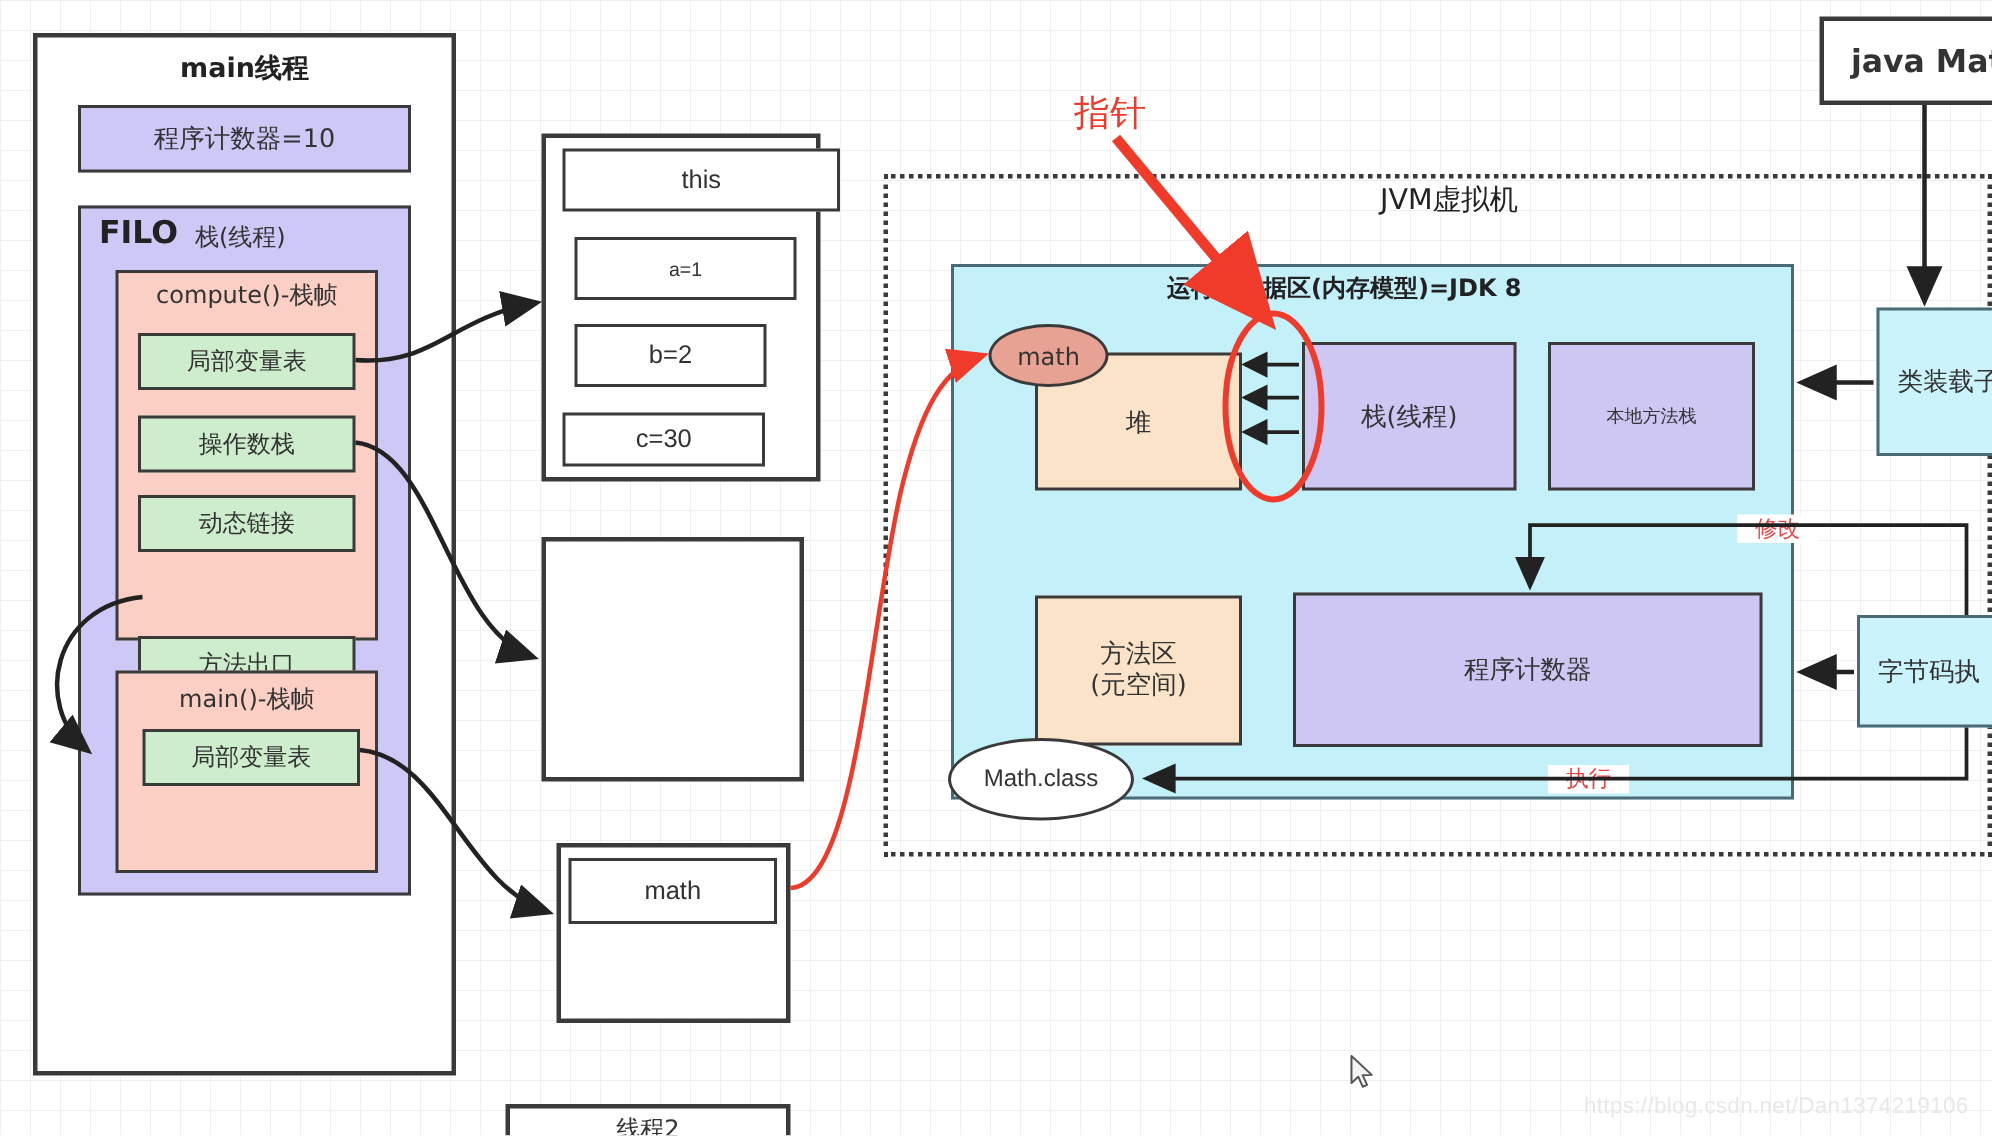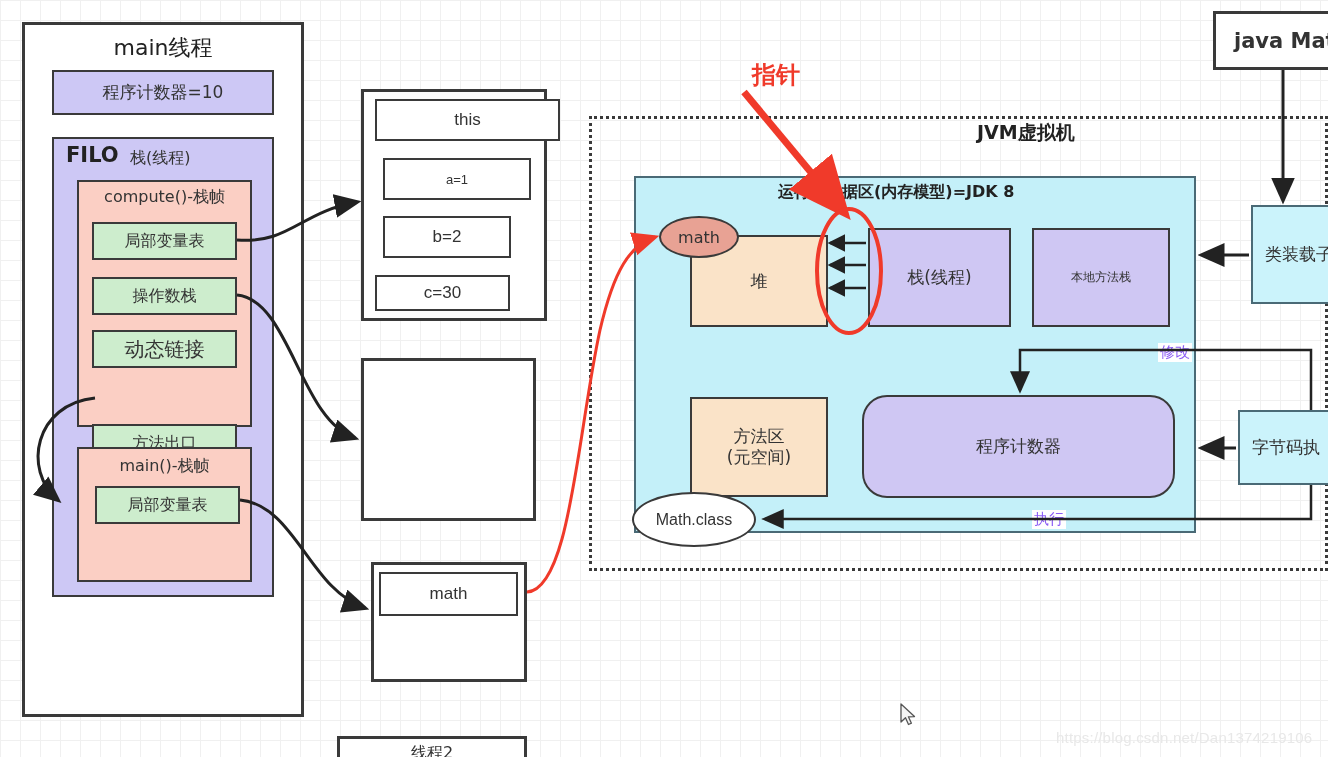--- a/index.html
+++ b/index.html
@@ -60,63 +60,62 @@
     position: absolute;
     color: #e8e8e8;
     font-size: 15px;
     letter-spacing: 0.2px;
     white-space: nowrap;
     font-family: "Liberation Sans", sans-serif;
   }
   .redtext {
     position: absolute;
     color: #f03a2a;
-    font-weight: 700;
+    font-weight: 400;
     white-space: nowrap;
-    margin-left: 36px;
   }
   .edge-label {
     position: absolute;
     background: #ffffff;
-    color: #8b5cf6;
-    padding: 0 2px;
+    color: #ef4444;
+    padding: 0 12px;
     white-space: nowrap;
   }
   .ellipse {
     position: absolute;
     display: flex;
     align-items: center;
     justify-content: center;
     box-sizing: border-box;
     border-radius: 50%;
     color: #333;
   }
   .cursor { position:absolute; }
 </style>
 </head>
 <body>
 
 <div id="canvas">
 
   <div class="box plain" style="left:22px; top:22px; width:282px; height:695px; display:block;">
-    <div class="label-top cjk" style="top:8px; font-size:22px; font-weight:normal; color:#222;">main线程</div>
+    <div class="label-top cjk" style="top:8px; font-size:18px; font-weight:bold; color:#222;">main线程</div>
   </div>
 
   <div class="box purple cjk" style="left:52px; top:70px; width:222px; height:45px; font-size:17px;">程序计数器=10</div>
 
   <div class="box purple" style="left:52px; top:137px; width:222px; height:460px; display:block;"></div>
   <div class="cjk" style="position:absolute; left:66px; top:143px; font-size:21px; font-weight:bold; color:#222;">FILO</div>
   <div class="cjk" style="position:absolute; left:130px; top:148px; font-size:16px; color:#333;">栈(线程)</div>
 
   <div class="box pink" style="left:77px; top:180px; width:175px; height:247px; display:block;">
     <div class="label-top cjk" style="top:5px; font-size:16px;">compute()-栈帧</div>
   </div>
   <div class="box green cjk" style="left:92px; top:222px; width:145px; height:38px; font-size:16px;">局部变量表</div>
   <div class="box green cjk" style="left:92px; top:277px; width:145px; height:38px; font-size:16px;">操作数栈</div>
-  <div class="box green cjk" style="left:92px; top:330px; width:145px; height:38px; font-size:20px;">动态链接</div>
+  <div class="box green cjk" style="left:92px; top:330px; width:145px; height:38px; font-size:16px;">动态链接</div>
   <div class="box green cjk" style="left:92px; top:384px; width:145px; height:38px; font-size:16px;margin-top:40px;">方法出口</div>
 
   <div class="box pink" style="left:77px; top:447px; width:175px; height:135px; display:block;">
     <div class="label-top cjk" style="top:7px; font-size:16px;">main()-栈帧</div>
   </div>
   <div class="box green cjk" style="left:95px; top:486px; width:145px; height:38px; font-size:16px;">局部变量表</div>
 
   <div class="box plain" style="left:361px; top:89px; width:186px; height:232px; display:block;"></div>
   <div class="box plain-thin" style="left:375px; top:99px; width:185px; height:42px; font-size:17px;">this</div>
   <div class="box plain-thin" style="left:383px; top:158px; width:148px; height:42px; font-size:13px;">a=1</div>
@@ -127,38 +126,38 @@
 
   <div class="box plain" style="left:371px; top:562px; width:156px; height:120px; display:block;"></div>
   <div class="box plain-thin" style="left:379px; top:572px; width:139px; height:44px; font-size:17px;">math</div>
 
   <div class="box plain" style="left:337px; top:736px; width:190px; height:60px; display:block;">
     <div class="label-top cjk" style="top:4px; font-size:16px;">线程2</div>
   </div>
 
   <div style="position:absolute; left:589px; top:116px; width:739px; height:455px;
               border:3px dotted #3a3a3a; box-sizing:border-box; background:transparent;"></div>
-  <div class="cjk" style="position:absolute; left:977px; top:120px; font-size:19px; font-weight:bold; color:#222;">JVM虚拟机</div>
+  <div class="cjk" style="position:absolute; left:920px; top:120px; font-size:19px; font-weight:normal; color:#222;">JVM虚拟机</div>
 
   <div class="box cyan" style="left:634px; top:176px; width:562px; height:357px; display:block; border-color:#4a6a76;">
   </div>
   <div class="cjk" style="position:absolute; left:778px; top:182px; font-size:16px; font-weight:bold; color:#222;">运行时数据区(内存模型)=JDK 8</div>
 
   <div class="box orange cjk" style="left:690px; top:235px; width:138px; height:92px; font-size:17px; align-items:center;">堆</div>
 
   <div class="box purple2 cjk" style="left:868px; top:228px; width:143px; height:99px; font-size:17px;">栈(线程)</div>
 
   <div class="box purple2 cjk" style="left:1032px; top:228px; width:138px; height:99px; font-size:12px;">本地方法栈</div>
 
   <div class="box orange" style="left:690px; top:397px; width:138px; height:100px; flex-direction:column; line-height:1.25;">
     <span class="cjk" style="font-size:17px;">方法区</span>
     <span class="cjk" style="font-size:17px;">(元空间)</span>
   </div>
 
-  <div class="box purple2 cjk" style="left:862px; top:395px; width:313px; height:103px; font-size:17px;border-radius:25px;">程序计数器</div>
+  <div class="box purple2 cjk" style="left:862px; top:395px; width:313px; height:103px; font-size:17px;">程序计数器</div>
 
   <div class="ellipse cjk" style="left:659px; top:216px; width:80px; height:42px; background:#e8a294; border:2.5px solid #3a3a3a; font-size:16px;">math</div>
 
   <div class="ellipse" style="left:632px; top:492px; width:124px; height:55px; background:#ffffff; border:2.5px solid #3a3a3a; font-size:16px;">Math.class</div>
 
   <div class="box plain cjk" style="left:1213px; top:11px; width:170px; height:59px; font-size:21px; font-weight:bold; justify-content:flex-start; padding-left:18px;">java Math</div>
 
   <div class="box cyanlight cjk" style="left:1251px; top:205px; width:135px; height:99px; font-size:17px; justify-content:flex-start; padding-left:12px;">类装载子</div>
 
   <div class="box cyanlight cjk" style="left:1238px; top:410px; width:145px; height:75px; font-size:17px; justify-content:flex-start; padding-left:12px;">字节码执</div>

